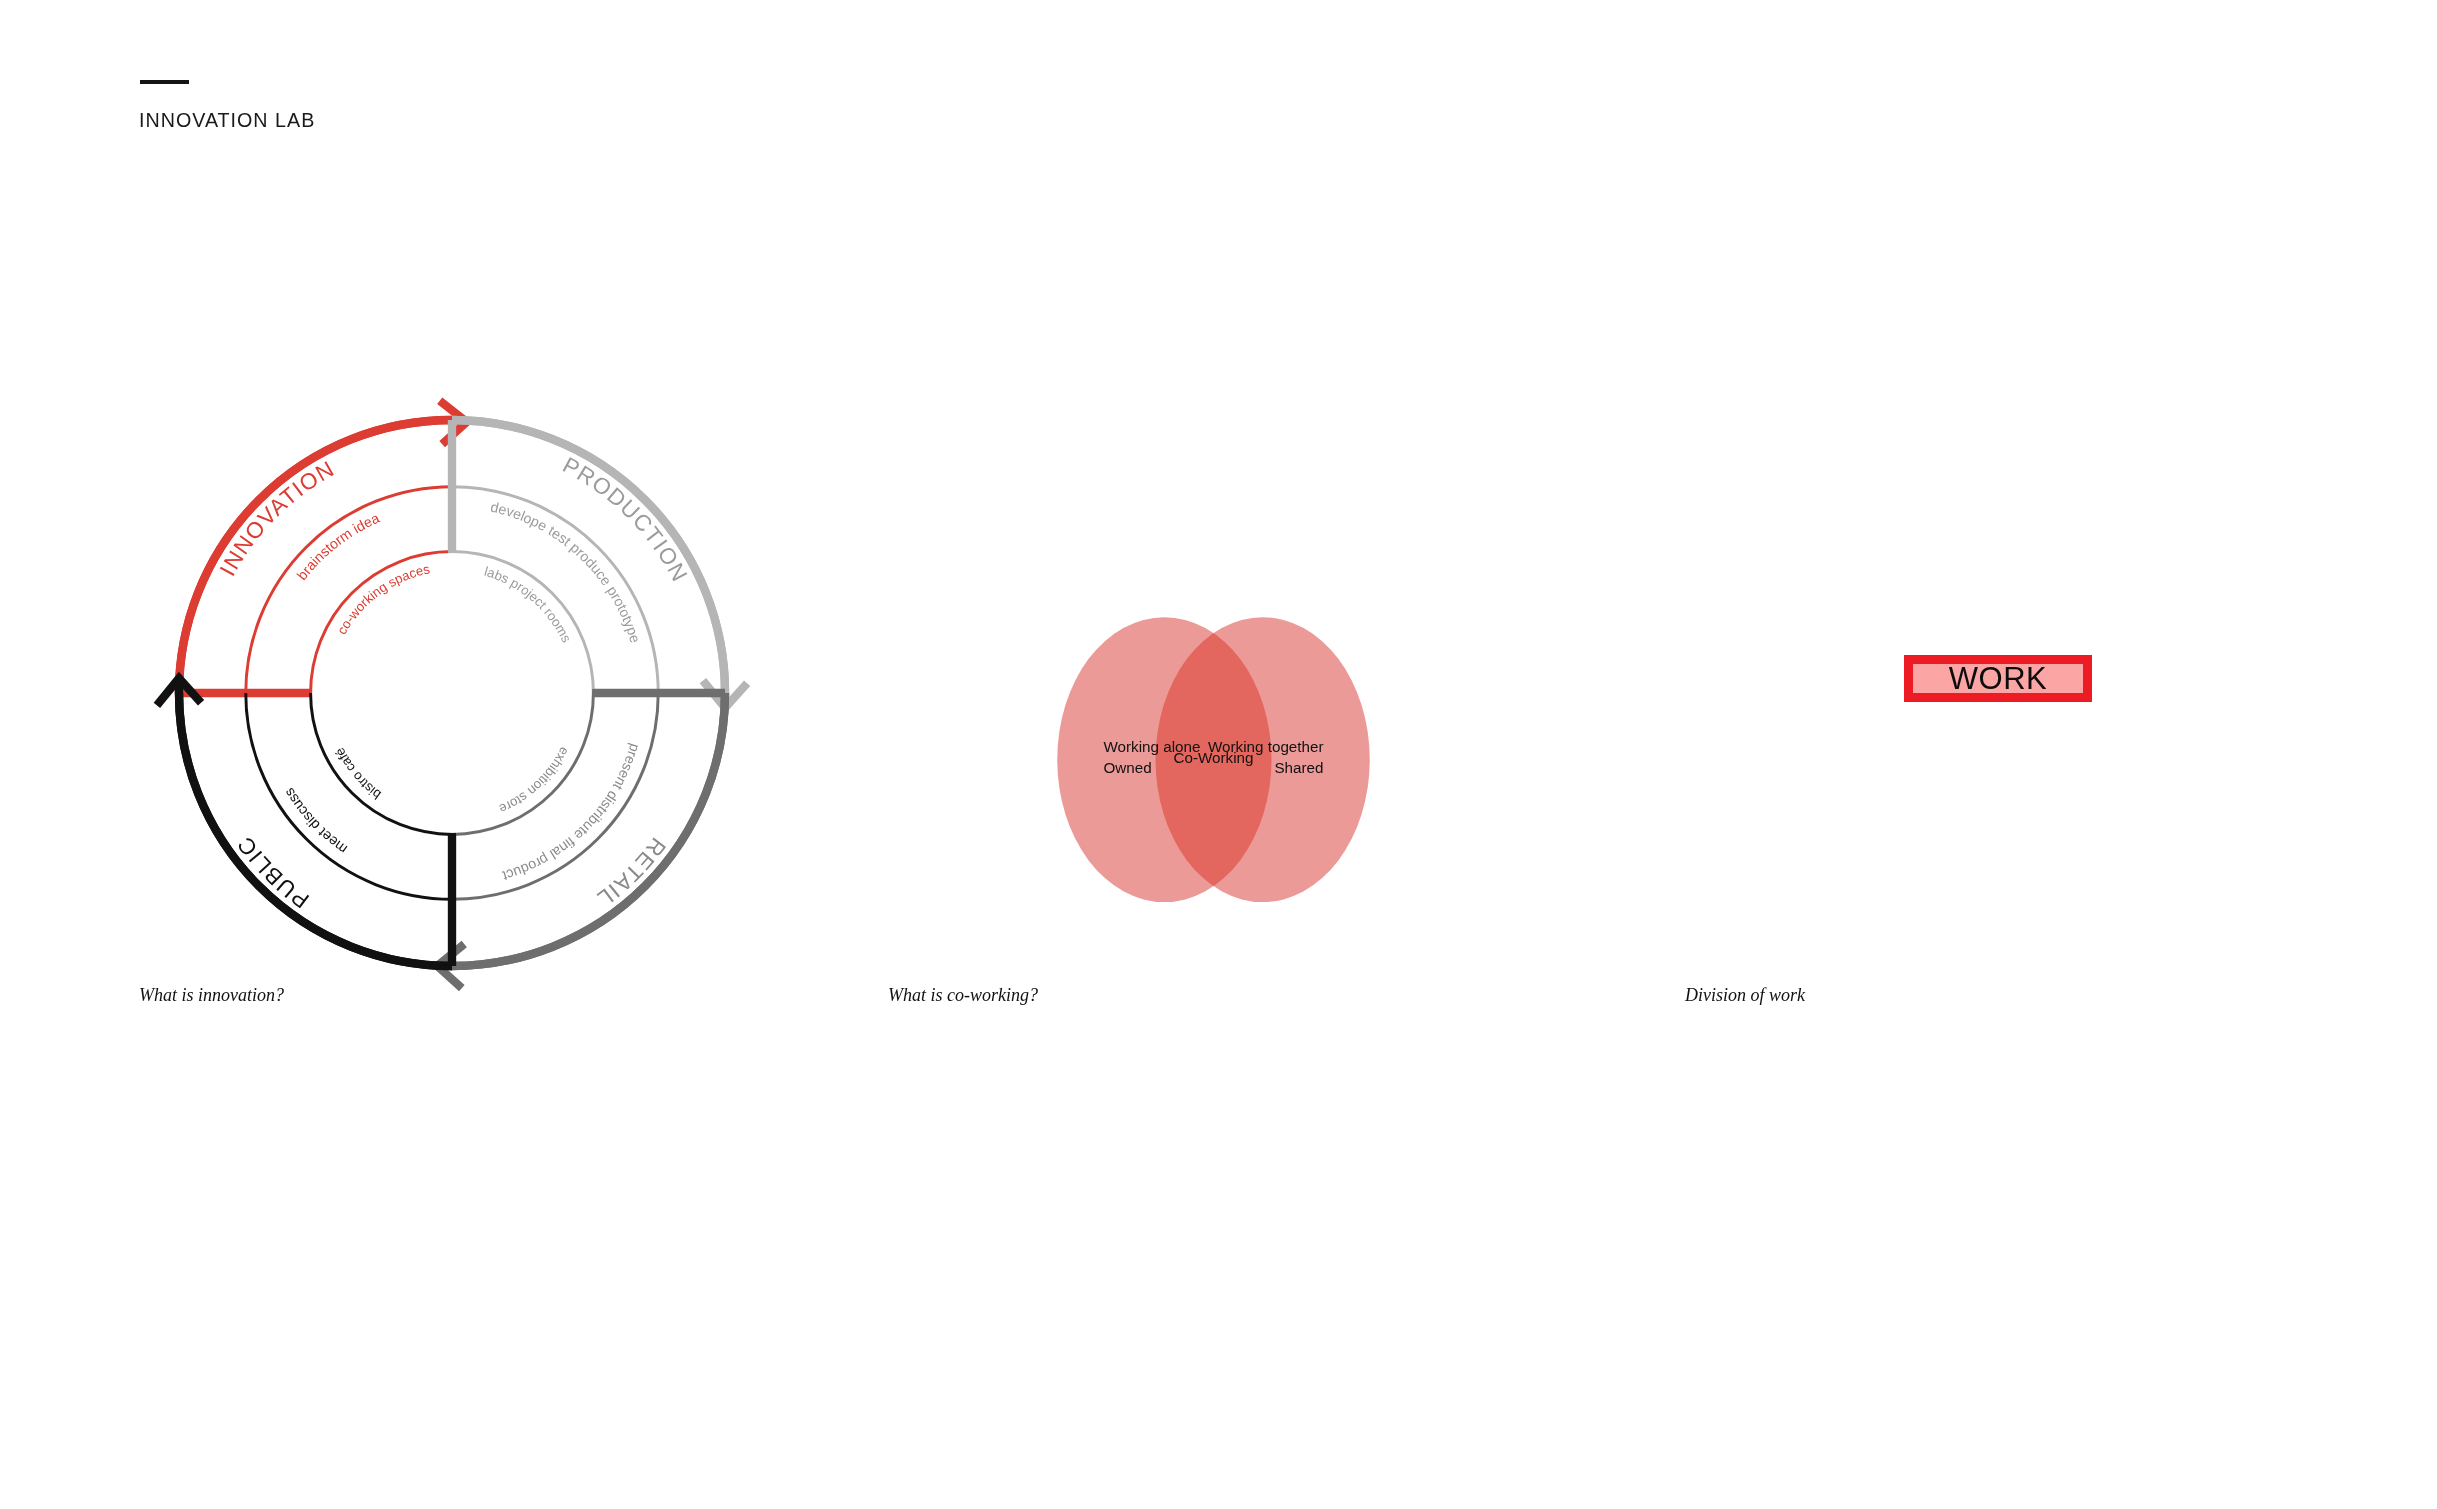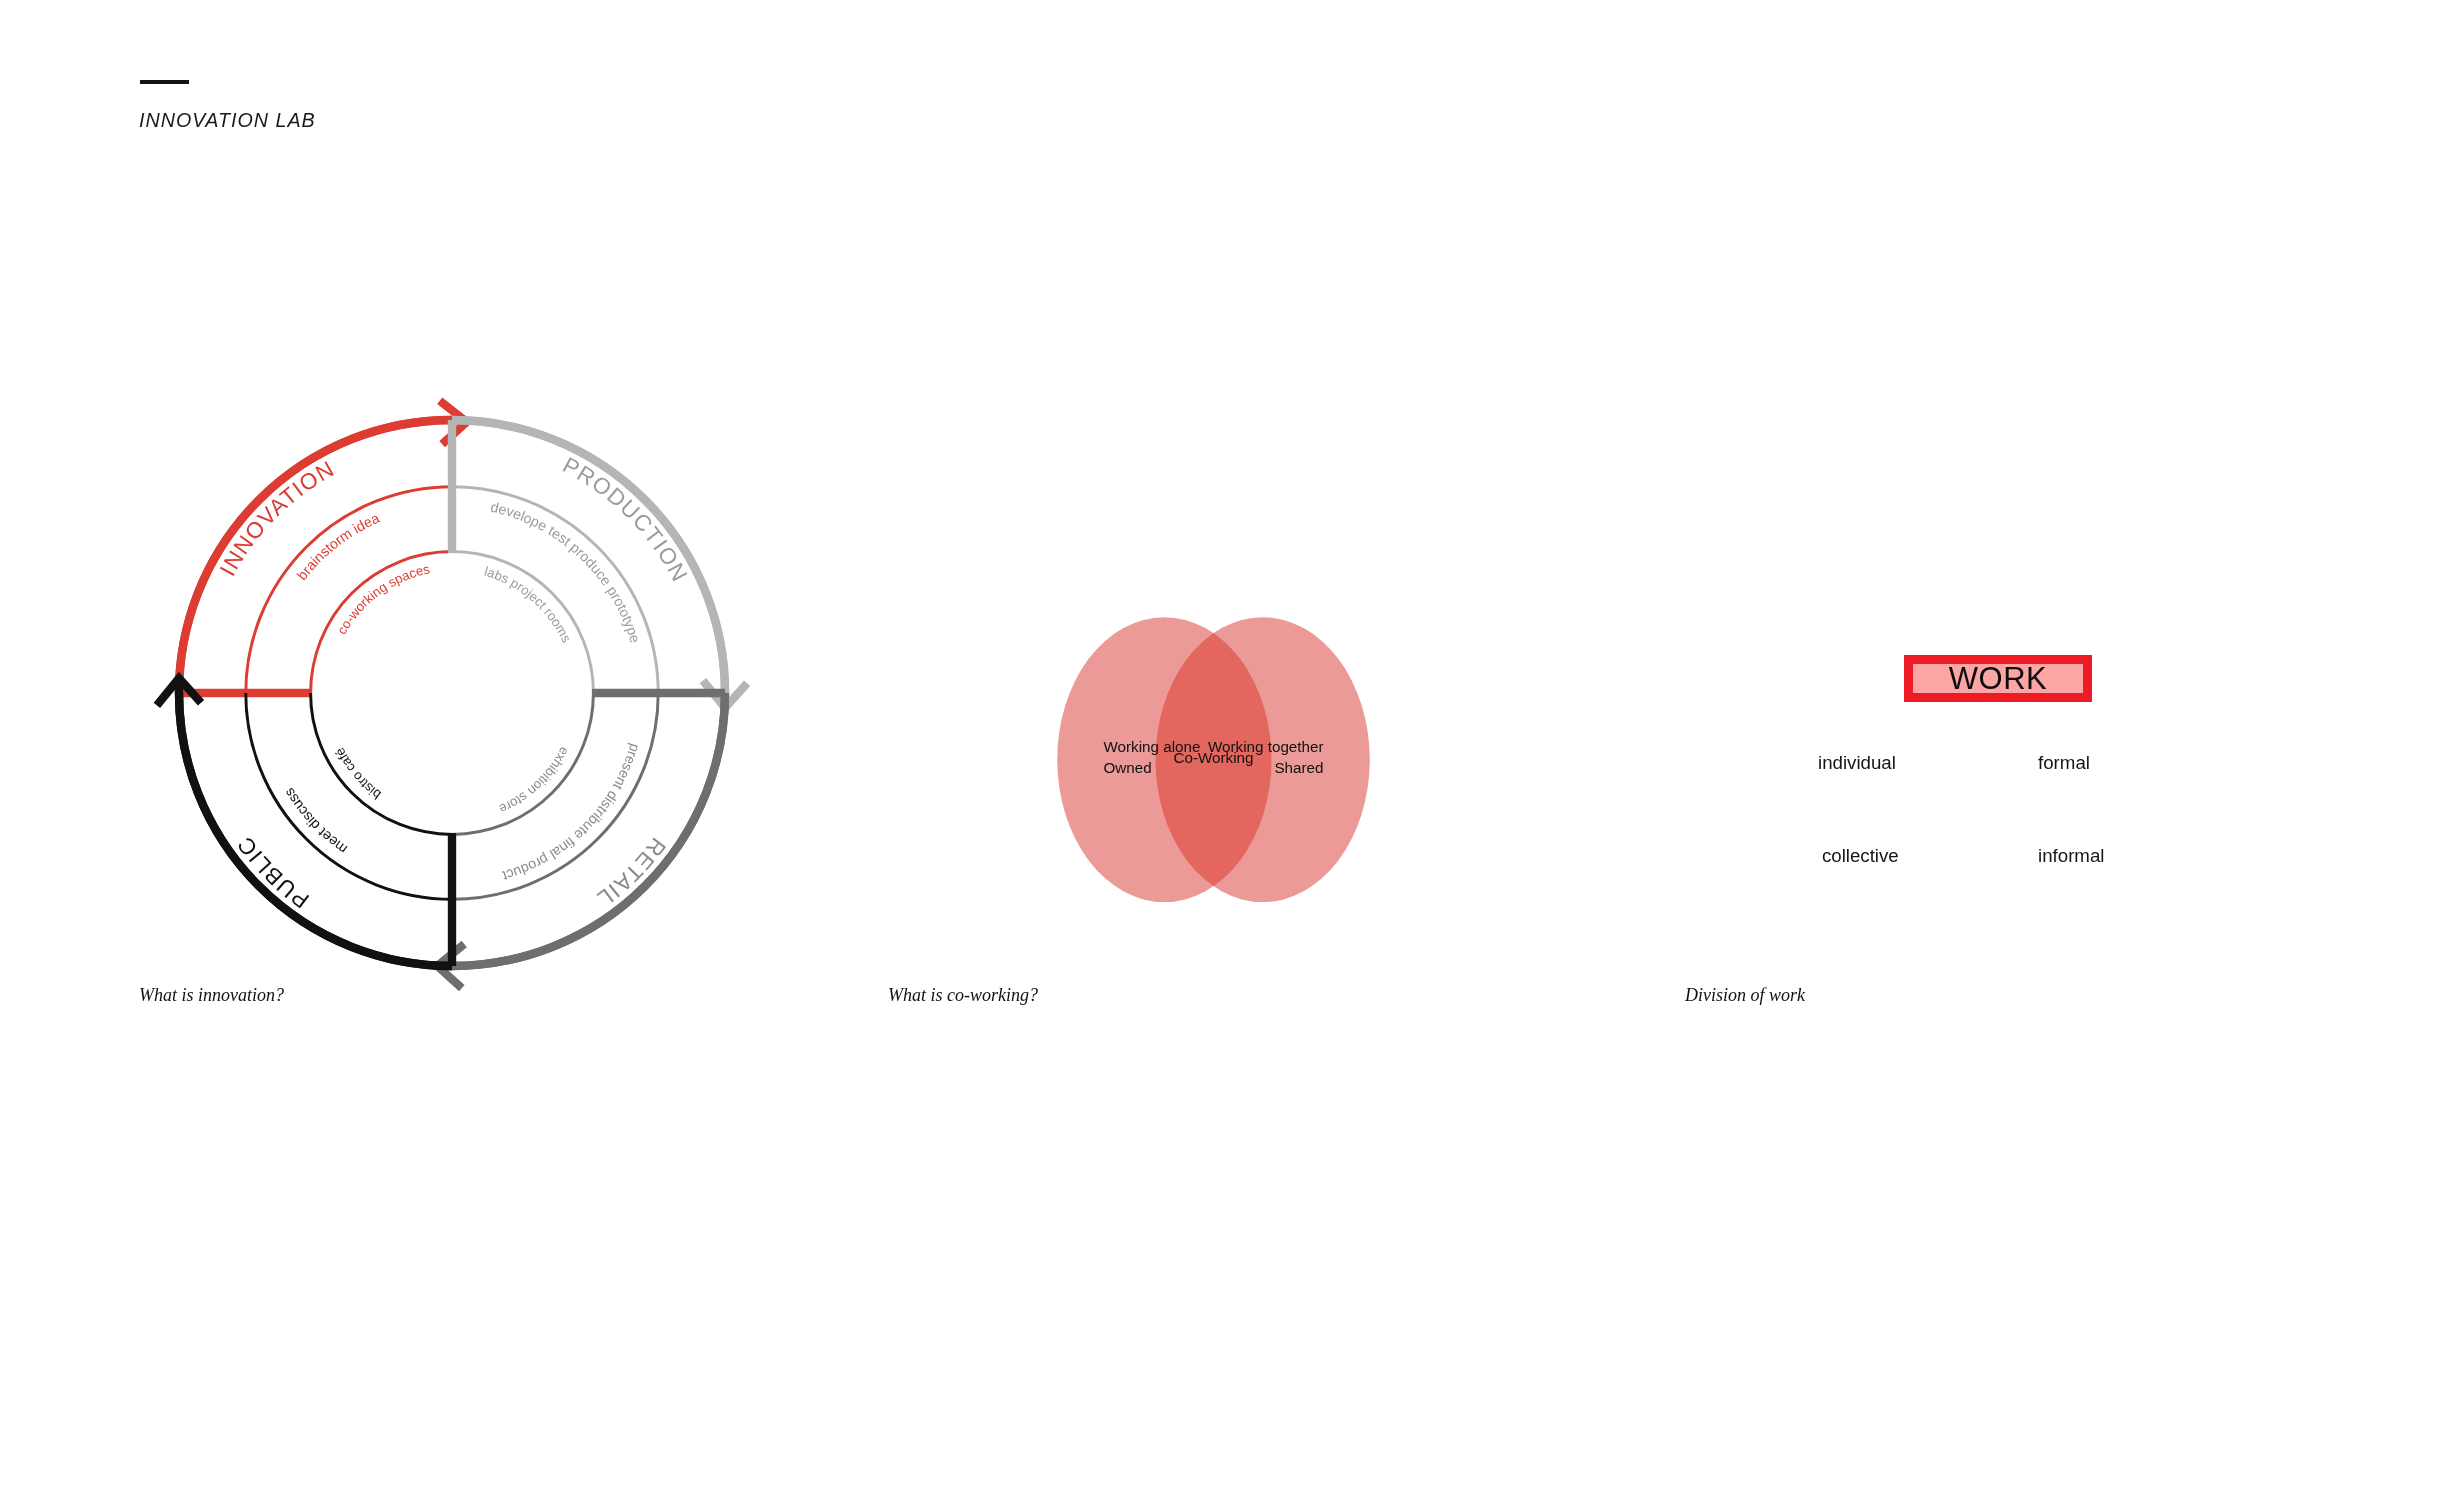--- a/index.html
+++ b/index.html
@@ -26,21 +26,20 @@
   }
   #header-title {
     position: absolute;
     left: 139px;
     top: 109px;
     font-size: 19.7px;
     letter-spacing: 1px;
     color: #1a1a1a;
     font-weight: 400;
     white-space: nowrap;
-    font-style: italic;
   }
 
   
   .panel { position: absolute; }
 
   #panel-innovation { left: 123px;  top: 364px;  width: 658px; height: 658px; }
   #panel-coworking  { left: 958px; top: 590px; width: 511px; height: 354px;  }
   #panel-work       { left: 1818px; top: 634px; width: 373px;  height: 295px;  }
 
   .panel-caption {
@@ -264,21 +263,15 @@
     <text class="venn-label" x="744" y="330" text-anchor="end">Working together</text>
     <text class="venn-label" x="744" y="372" text-anchor="end">Shared</text>
   </svg>
 </div>
 <div class="panel-caption" id="caption-coworking">What is co-working?</div>
 
 <div class="panel" id="panel-work">
   <div id="work-box">
     <span id="work-box-label">WORK</span>
   </div>
-  <div id="work-grid">
-    <div class="work-cell" id="work-cell-individual">individual</div>
-    <div class="work-cell" id="work-cell-formal">formal</div>
-    <div class="work-cell" id="work-cell-collective">collective</div>
-    <div class="work-cell" id="work-cell-informal">informal</div>
-  </div>
 </div>
 <div class="panel-caption" id="caption-work">Division of work</div>
 
 
 </body></html>

